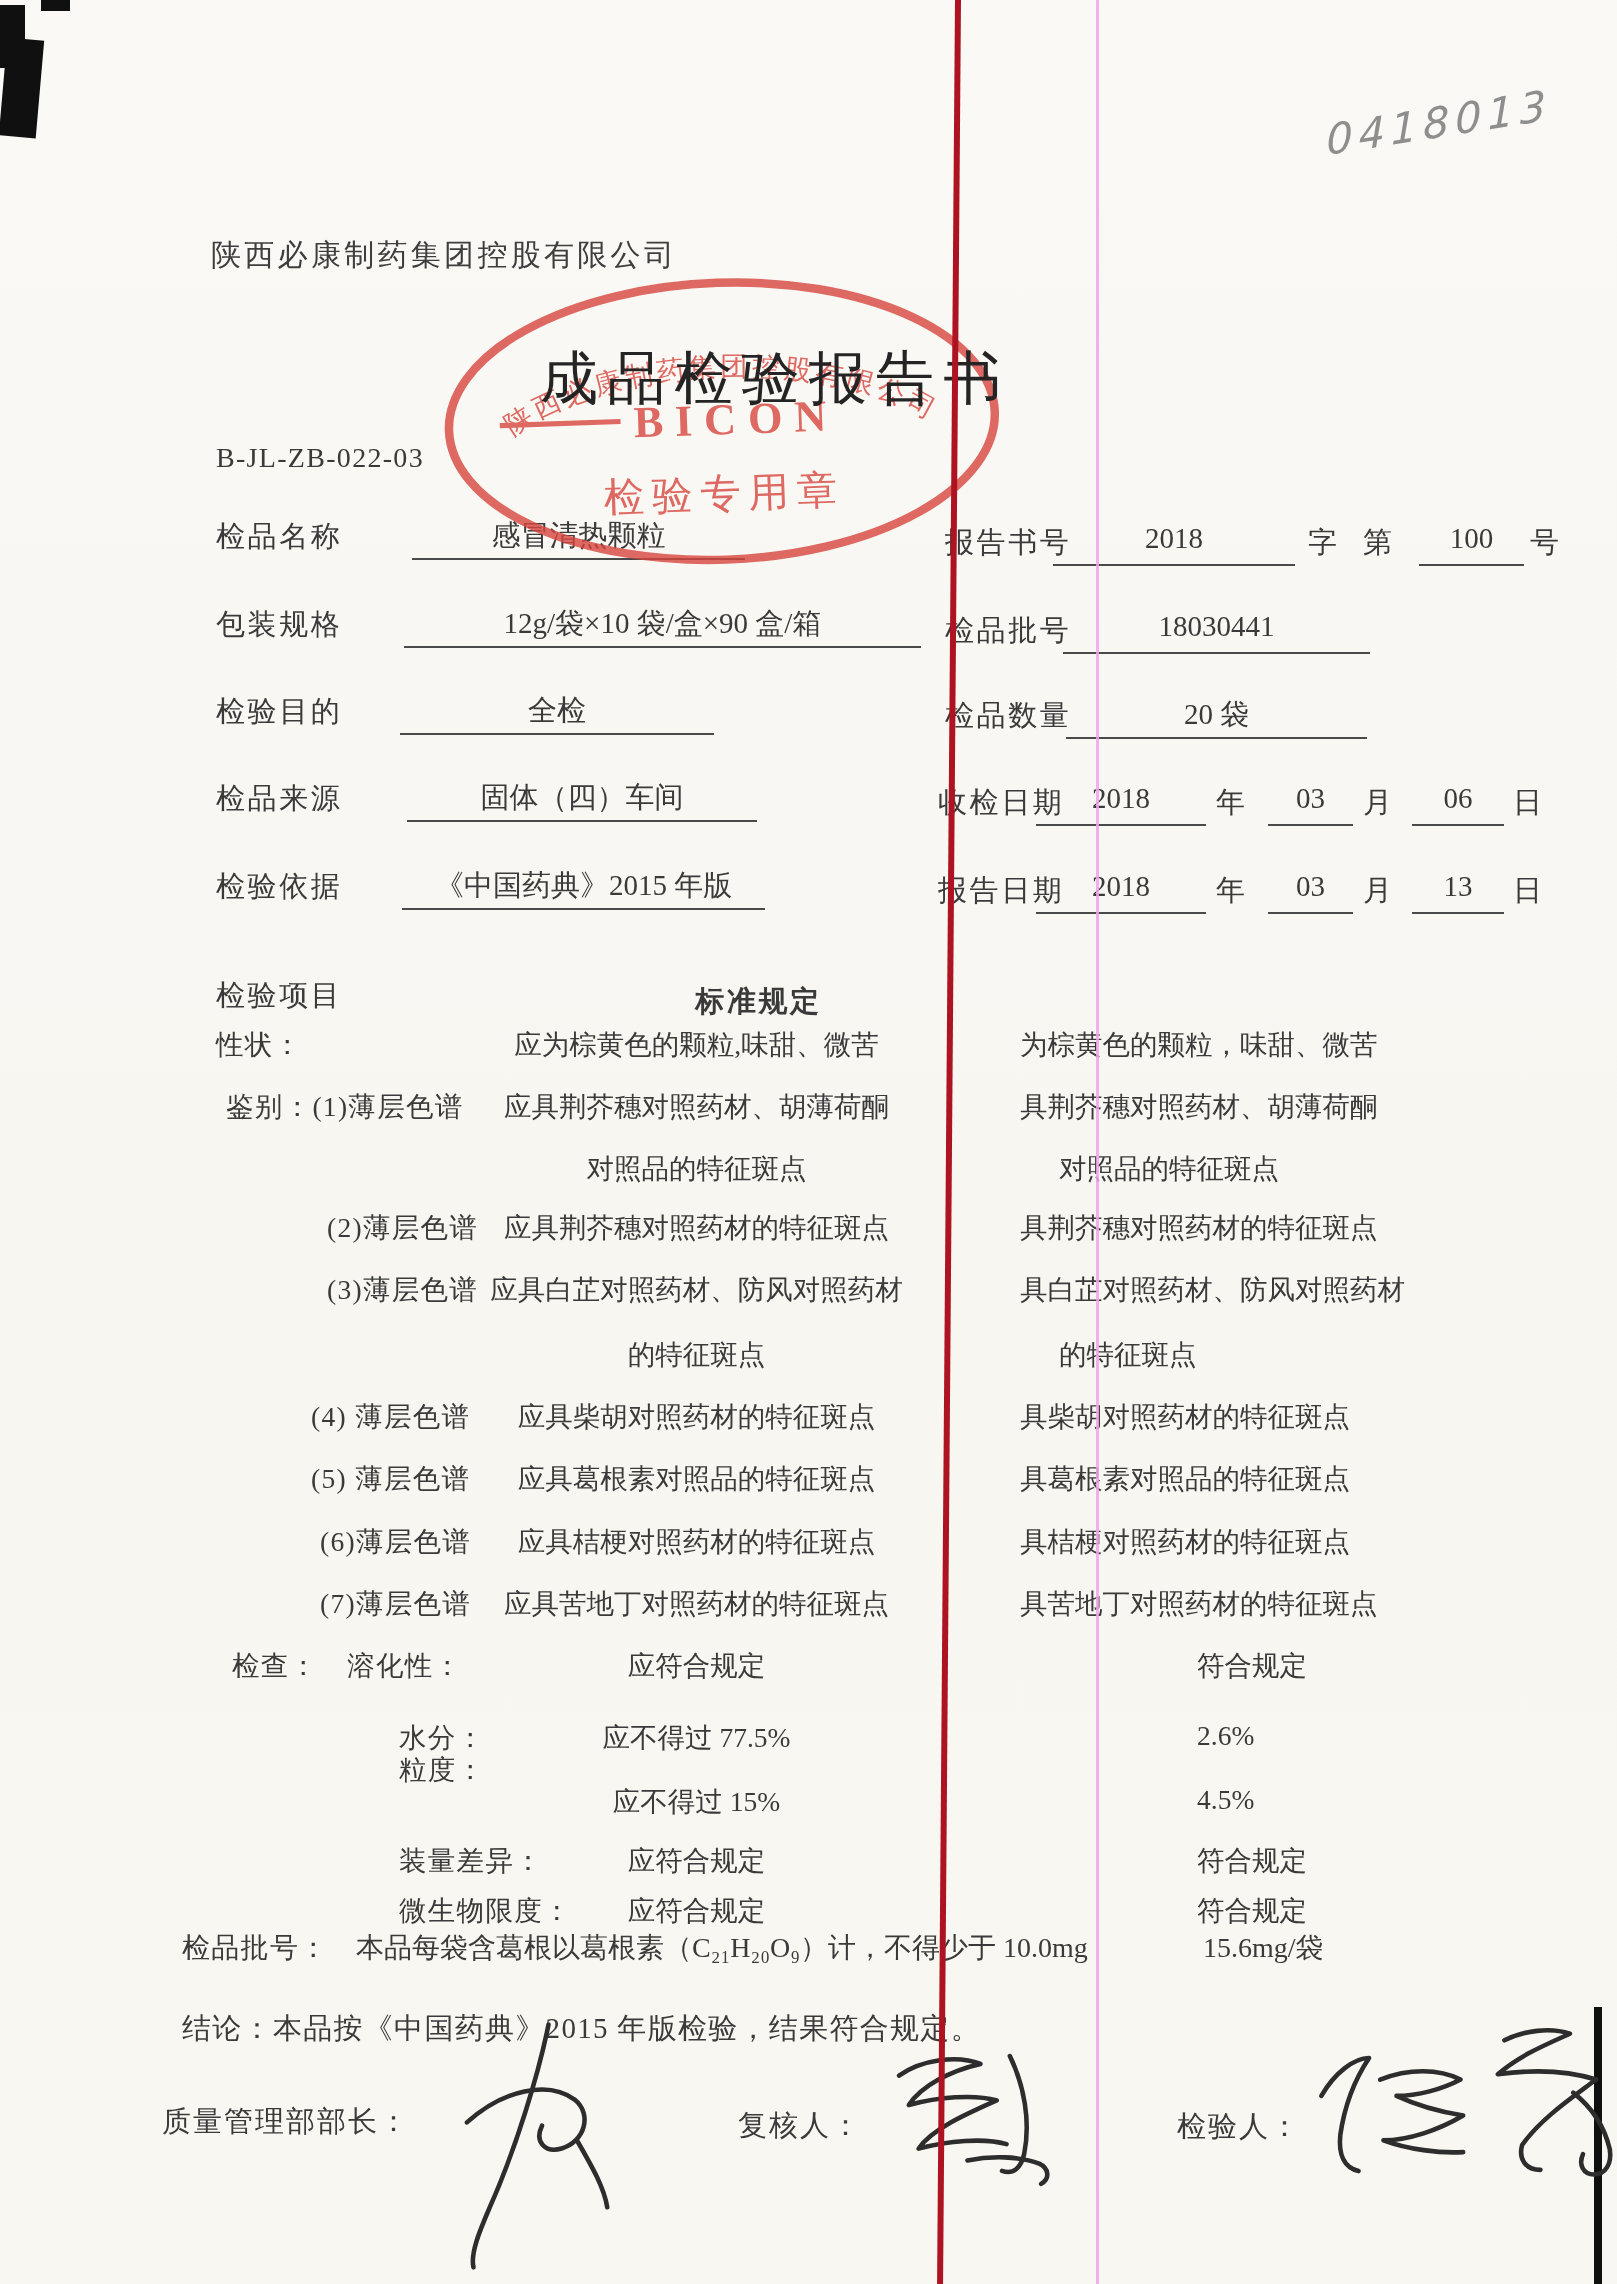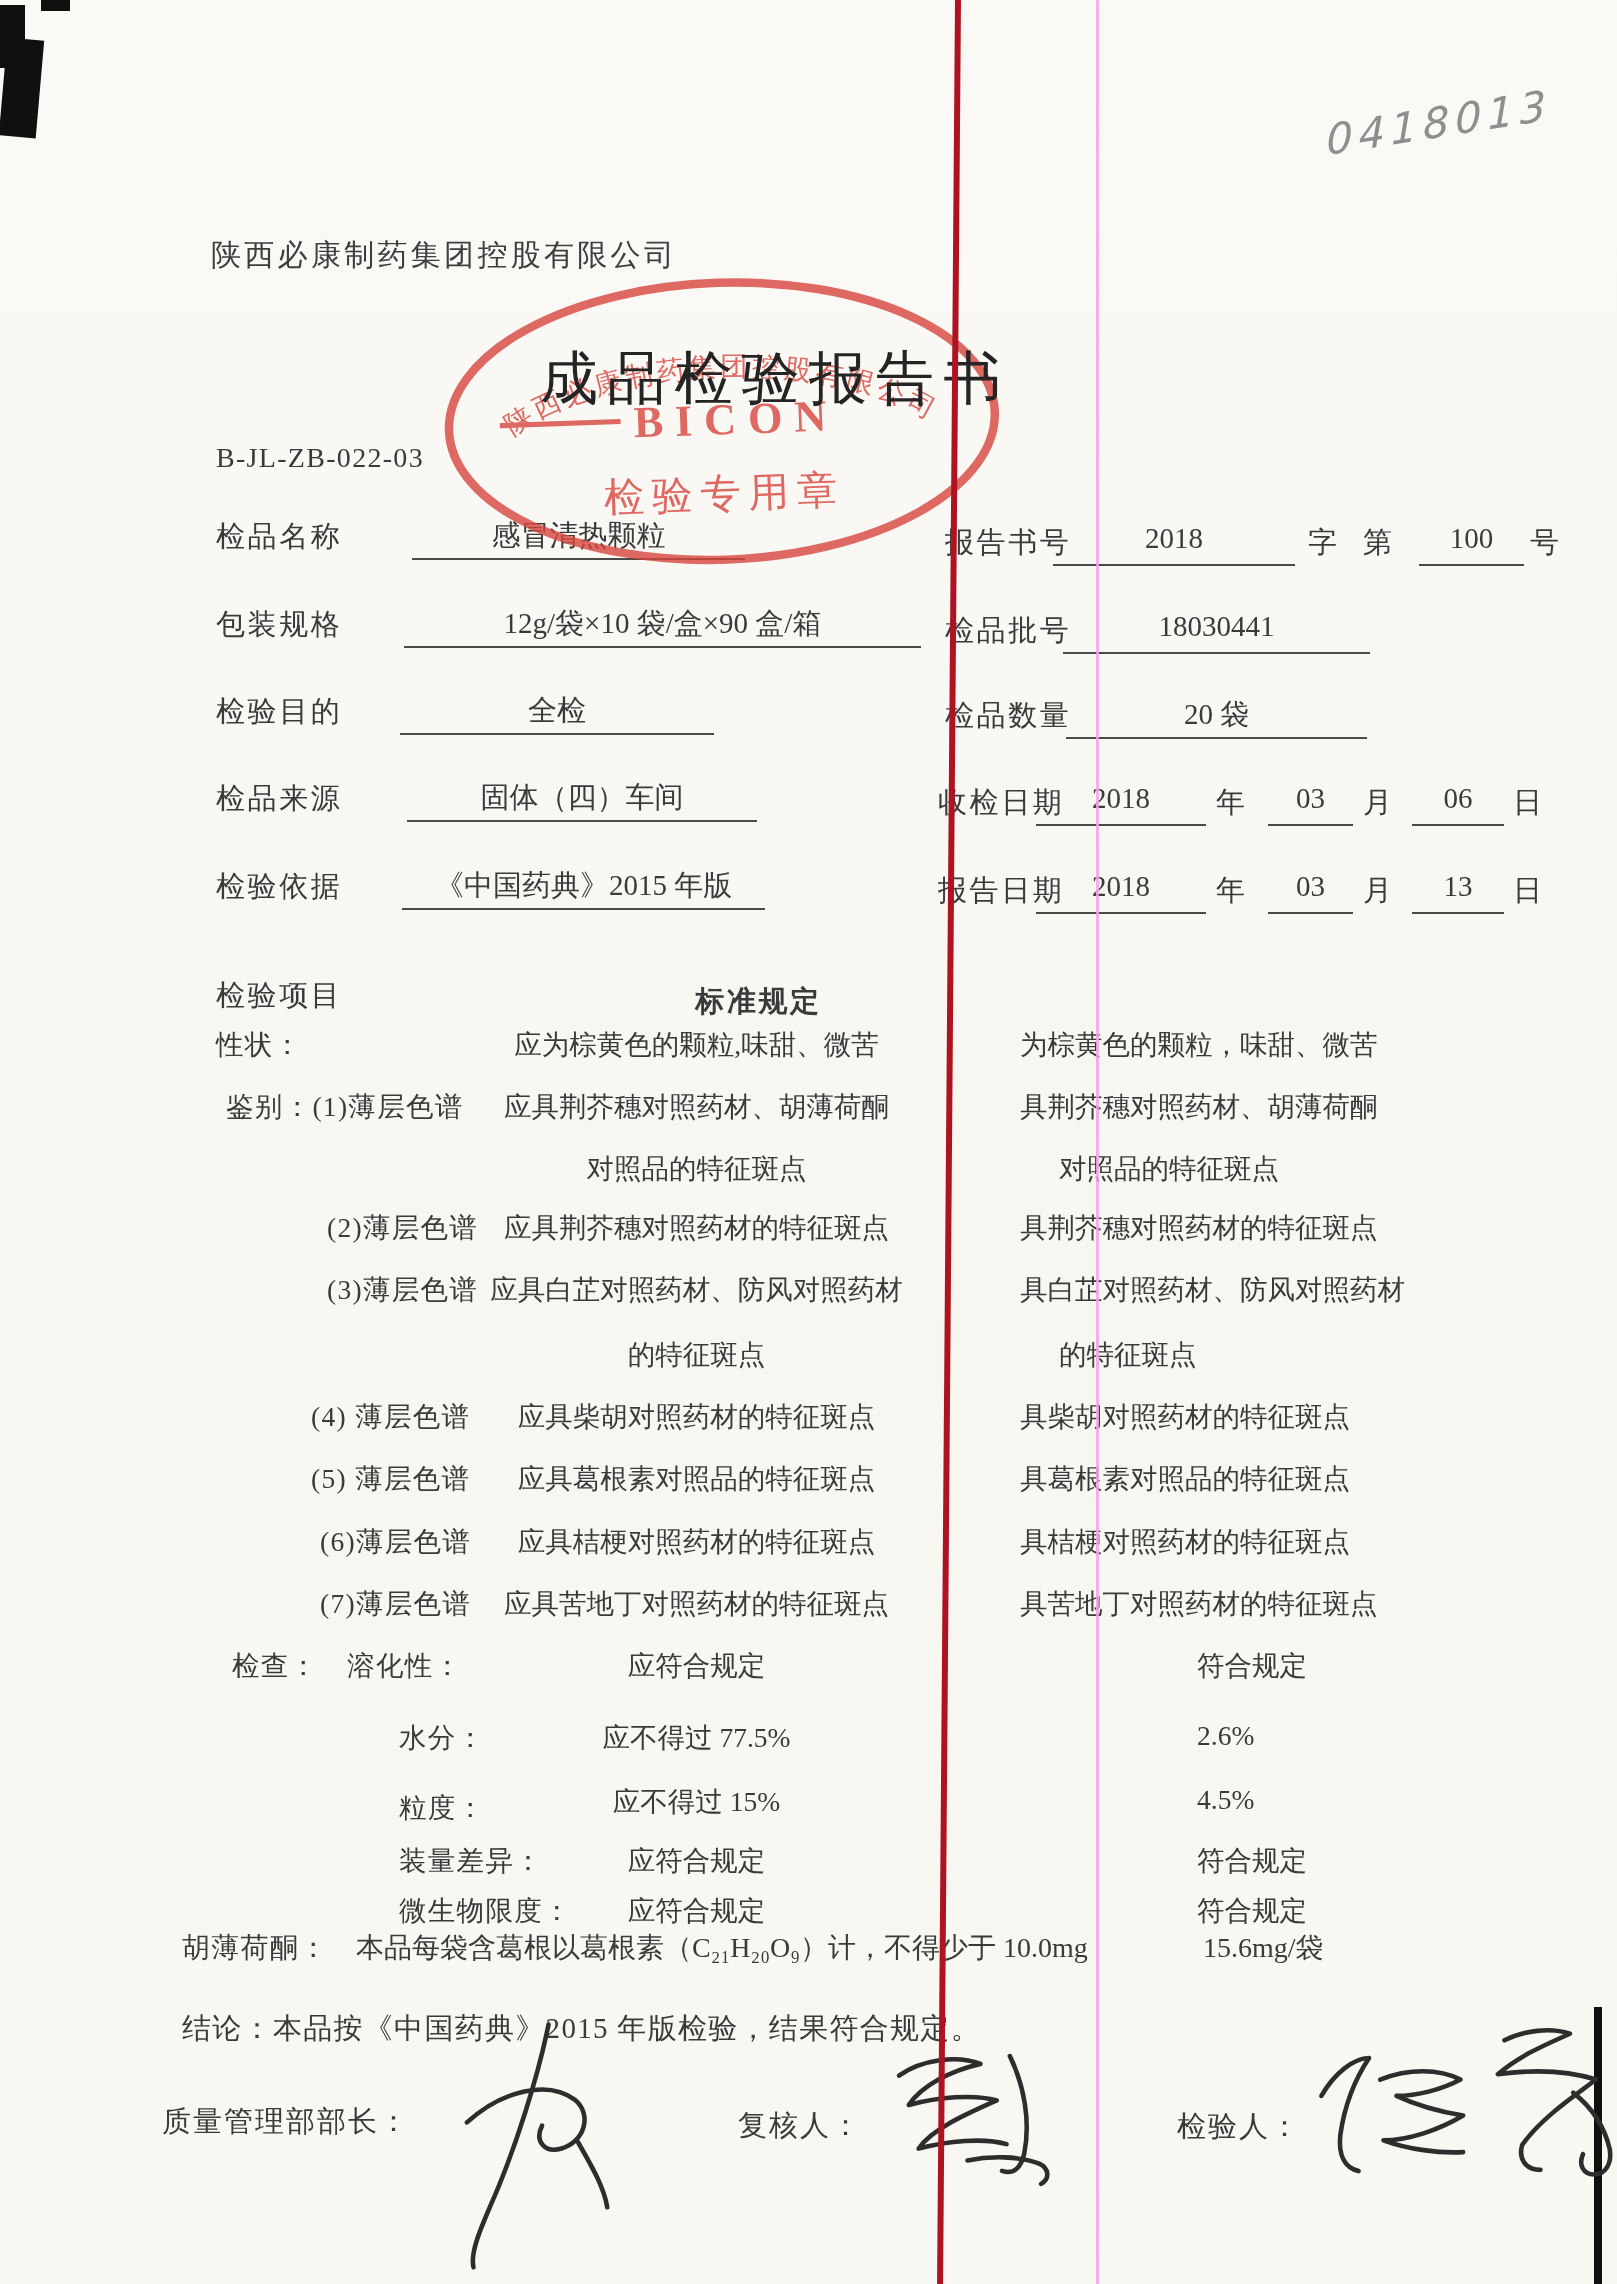--- a/index.html
+++ b/index.html
@@ -183,36 +183,36 @@
     <span class="ti" style="left:232px;top:1648px;">检查：　溶化性：</span>
     <span class="ts" style="top:1648px;">应符合规定</span>
     <span class="tres right" style="top:1648px;">符合规定</span>
   </div>
   <div>
     <span class="ti" style="left:399px;top:1720px;">水分：</span>
     <span class="ts" style="top:1720px;">应不得过 77.5%</span>
     <span class="tres right" style="top:1720px;">2.6%</span>
   </div>
   <div>
-    <span class="ti" style="left:399px;top:1790px;">粒度：</span>
+    <span class="ti" style="left:399px;top:1752px;">粒度：</span>
     <span class="ts" style="top:1784px;">应不得过 15%</span>
     <span class="tres right" style="top:1784px;">4.5%</span>
   </div>
   <div>
     <span class="ti" style="left:399px;top:1843px;">装量差异：</span>
     <span class="ts" style="top:1843px;">应符合规定</span>
     <span class="tres right" style="top:1843px;">符合规定</span>
   </div>
   <div>
     <span class="ti" style="left:399px;top:1893px;">微生物限度：</span>
     <span class="ts" style="top:1893px;">应符合规定</span>
     <span class="tres right" style="top:1893px;">符合规定</span>
   </div>
 
-  <span class="abs assay-label">胡薄荷酮：</span>
+  <span class="abs assay-label">检品批号：</span>
   <span class="abs assay-text">本品每袋含葛根以葛根素（C₂₁H₂₀O₉）计，不得少于 10.0mg</span>
   <span class="abs assay-res">15.6mg/袋</span>
 
   <div class="abs conclusion">结论：本品按《中国药典》2015 年版检验，结果符合规定。</div>
 
   <span class="sig-label" style="left:162px;top:2102px;">质量管理部部长：</span>
   <svg class="abs sig" style="left:418px;top:2011px;" width="248" height="262" viewBox="0 0 380 400">
     <path d="M200,20 C185,95 150,210 110,300 C95,335 80,370 85,392"></path>
     <path d="M75,170 C130,120 200,105 240,135 C268,158 255,200 220,210 C195,217 178,200 190,175"></path>
     <path d="M245,200 C268,240 285,270 290,300"></path>

